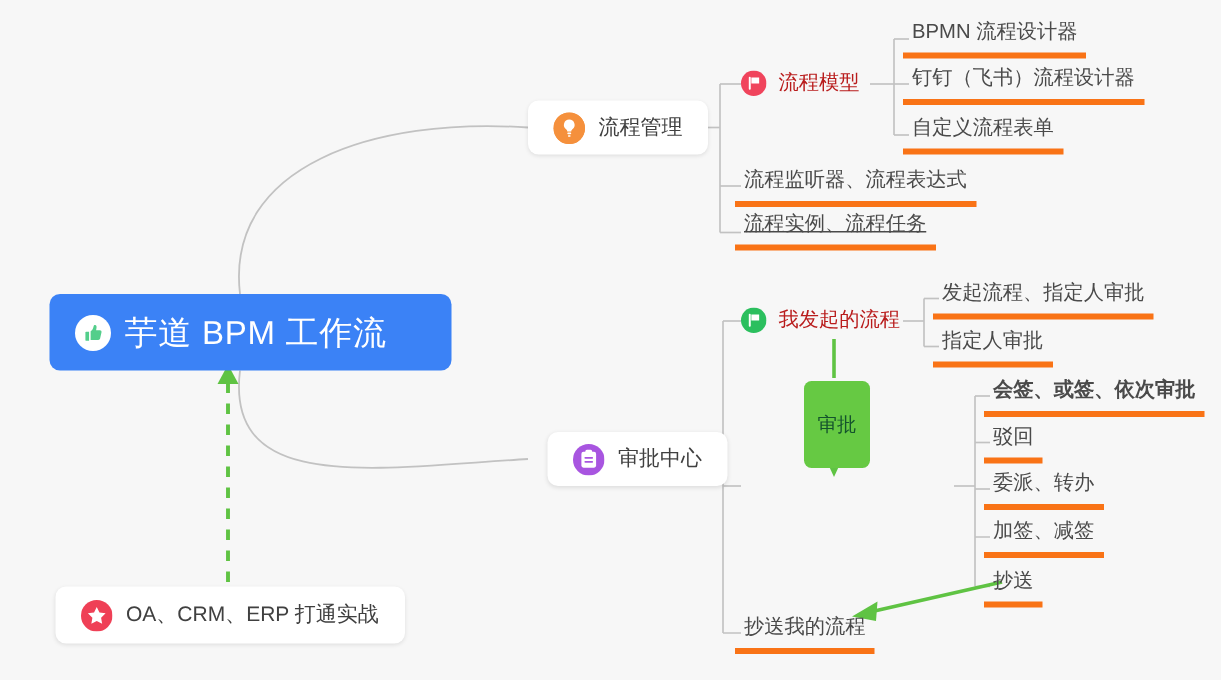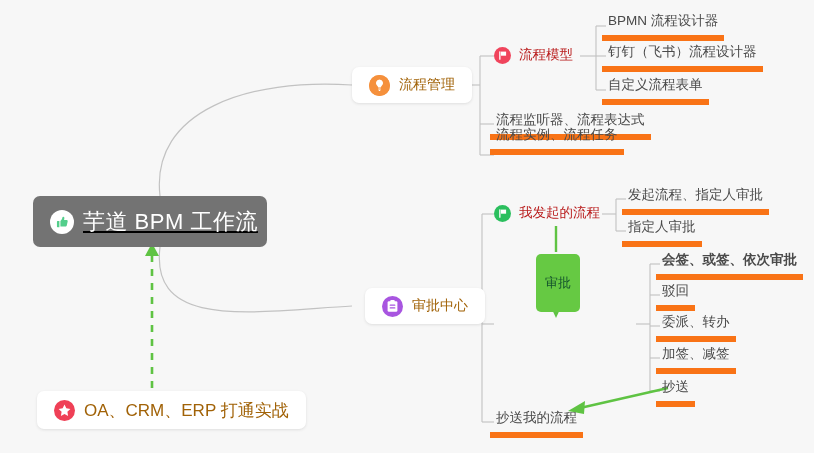--- a/index.html
+++ b/index.html
@@ -19,28 +19,27 @@
     position: absolute;
     left: 0; top: 0;
     width: 814px; height: 453px;
     pointer-events: none;
   }
 
   
   .root-node {
     position: absolute;
     left: 33px; top: 196px;
-    width: 234px; height: 51px;
-    background: #737373;
+    width: 268px; height: 51px;
+    background: #3b82f6;
     border-radius: 7px;
     display: flex;
     align-items: center;
     box-sizing: border-box;
     padding-left: 17px;
-    text-decoration: underline;
   }
   .root-label {
     color: #ffffff;
     font-size: 22px;
     letter-spacing: 0.5px;
     margin-left: 9px;
     white-space: nowrap;
   }
 
   
@@ -50,28 +49,28 @@
     border-radius: 7px;
     box-shadow: 0 1px 3px rgba(0,0,0,0.10);
     display: flex;
     align-items: center;
     box-sizing: border-box;
     padding: 0 17px;
     height: 36px;
   }
   .card .card-label {
     font-size: 14px;
-    color: #a16207;
+    color: #404040;
     margin-left: 9px;
     white-space: nowrap;
   }
   #card-liucheng { left: 352px; top: 67px; }
   #card-shenpi   { left: 365px; top: 288px; }
   #card-oa       { left: 37px;  top: 391px; height: 38px; }
-  #card-oa .card-label { font-size: 17px; }
+  #card-oa .card-label { font-size: 14px; }
 
   
   .subnode {
     position: absolute;
     display: flex;
     align-items: center;
     white-space: nowrap;
   }
   .subnode .sub-label {
     font-size: 13.5px;
@@ -79,21 +78,21 @@
     margin-left: 8px;
   }
 
   
   .leaf {
     position: absolute;
     font-size: 13.5px;
     color: #4a4a4a;
     white-space: nowrap;
     padding: 0 6px 5px 6px;
-    border-bottom: 6px solid #f97316;
+    border-bottom: 4px solid #f97316;
   }
   #badge-shenpi {
     position: absolute;
     left: 536px; top: 254px;
     background: #6cc644;
     background: #66c943;
     border-radius: 5px;
     padding: 20px 9px;
     font-size: 13px;
     color: #14532d;
@@ -204,21 +203,21 @@
       </svg>
     </span>
     <span class="sub-label">流程模型</span>
   </div>
 
   <div class="leaf" style="left:602px; top:12px;">BPMN 流程设计器</div>
   <div class="leaf" style="left:602px; top:43px;">钉钉（飞书）流程设计器</div>
   <div class="leaf" style="left:602px; top:76px;">自定义流程表单</div>
 
   <div class="leaf" style="left:490px; top:111px;">流程监听器、流程表达式</div>
-  <div class="leaf" style="left:490px; top:126px;">流程实例、流程任务</div>
+  <div class="leaf" style="left:490px; top:140px;text-decoration:underline;">流程实例、流程任务</div>
 
   <div class="card" id="card-shenpi">
     <span class="icon icon-lg">
       <svg width="21" height="21" viewBox="0 0 21 21">
         <circle cx="10.5" cy="10.5" r="10.5" fill="#a855e0"></circle>
         <rect x="5.6" y="5.2" width="9.8" height="10.6" rx="1.4" fill="#ffffff"></rect>
         <rect x="8.2" y="3.9" width="4.6" height="2.4" rx="1.1" fill="#ffffff"></rect>
         <rect x="7.6" y="8.6" width="5.8" height="1.2" rx="0.6" fill="#a855e0"></rect>
         <rect x="7.6" y="11.3" width="5.8" height="1.2" rx="0.6" fill="#a855e0"></rect>
       </svg>

